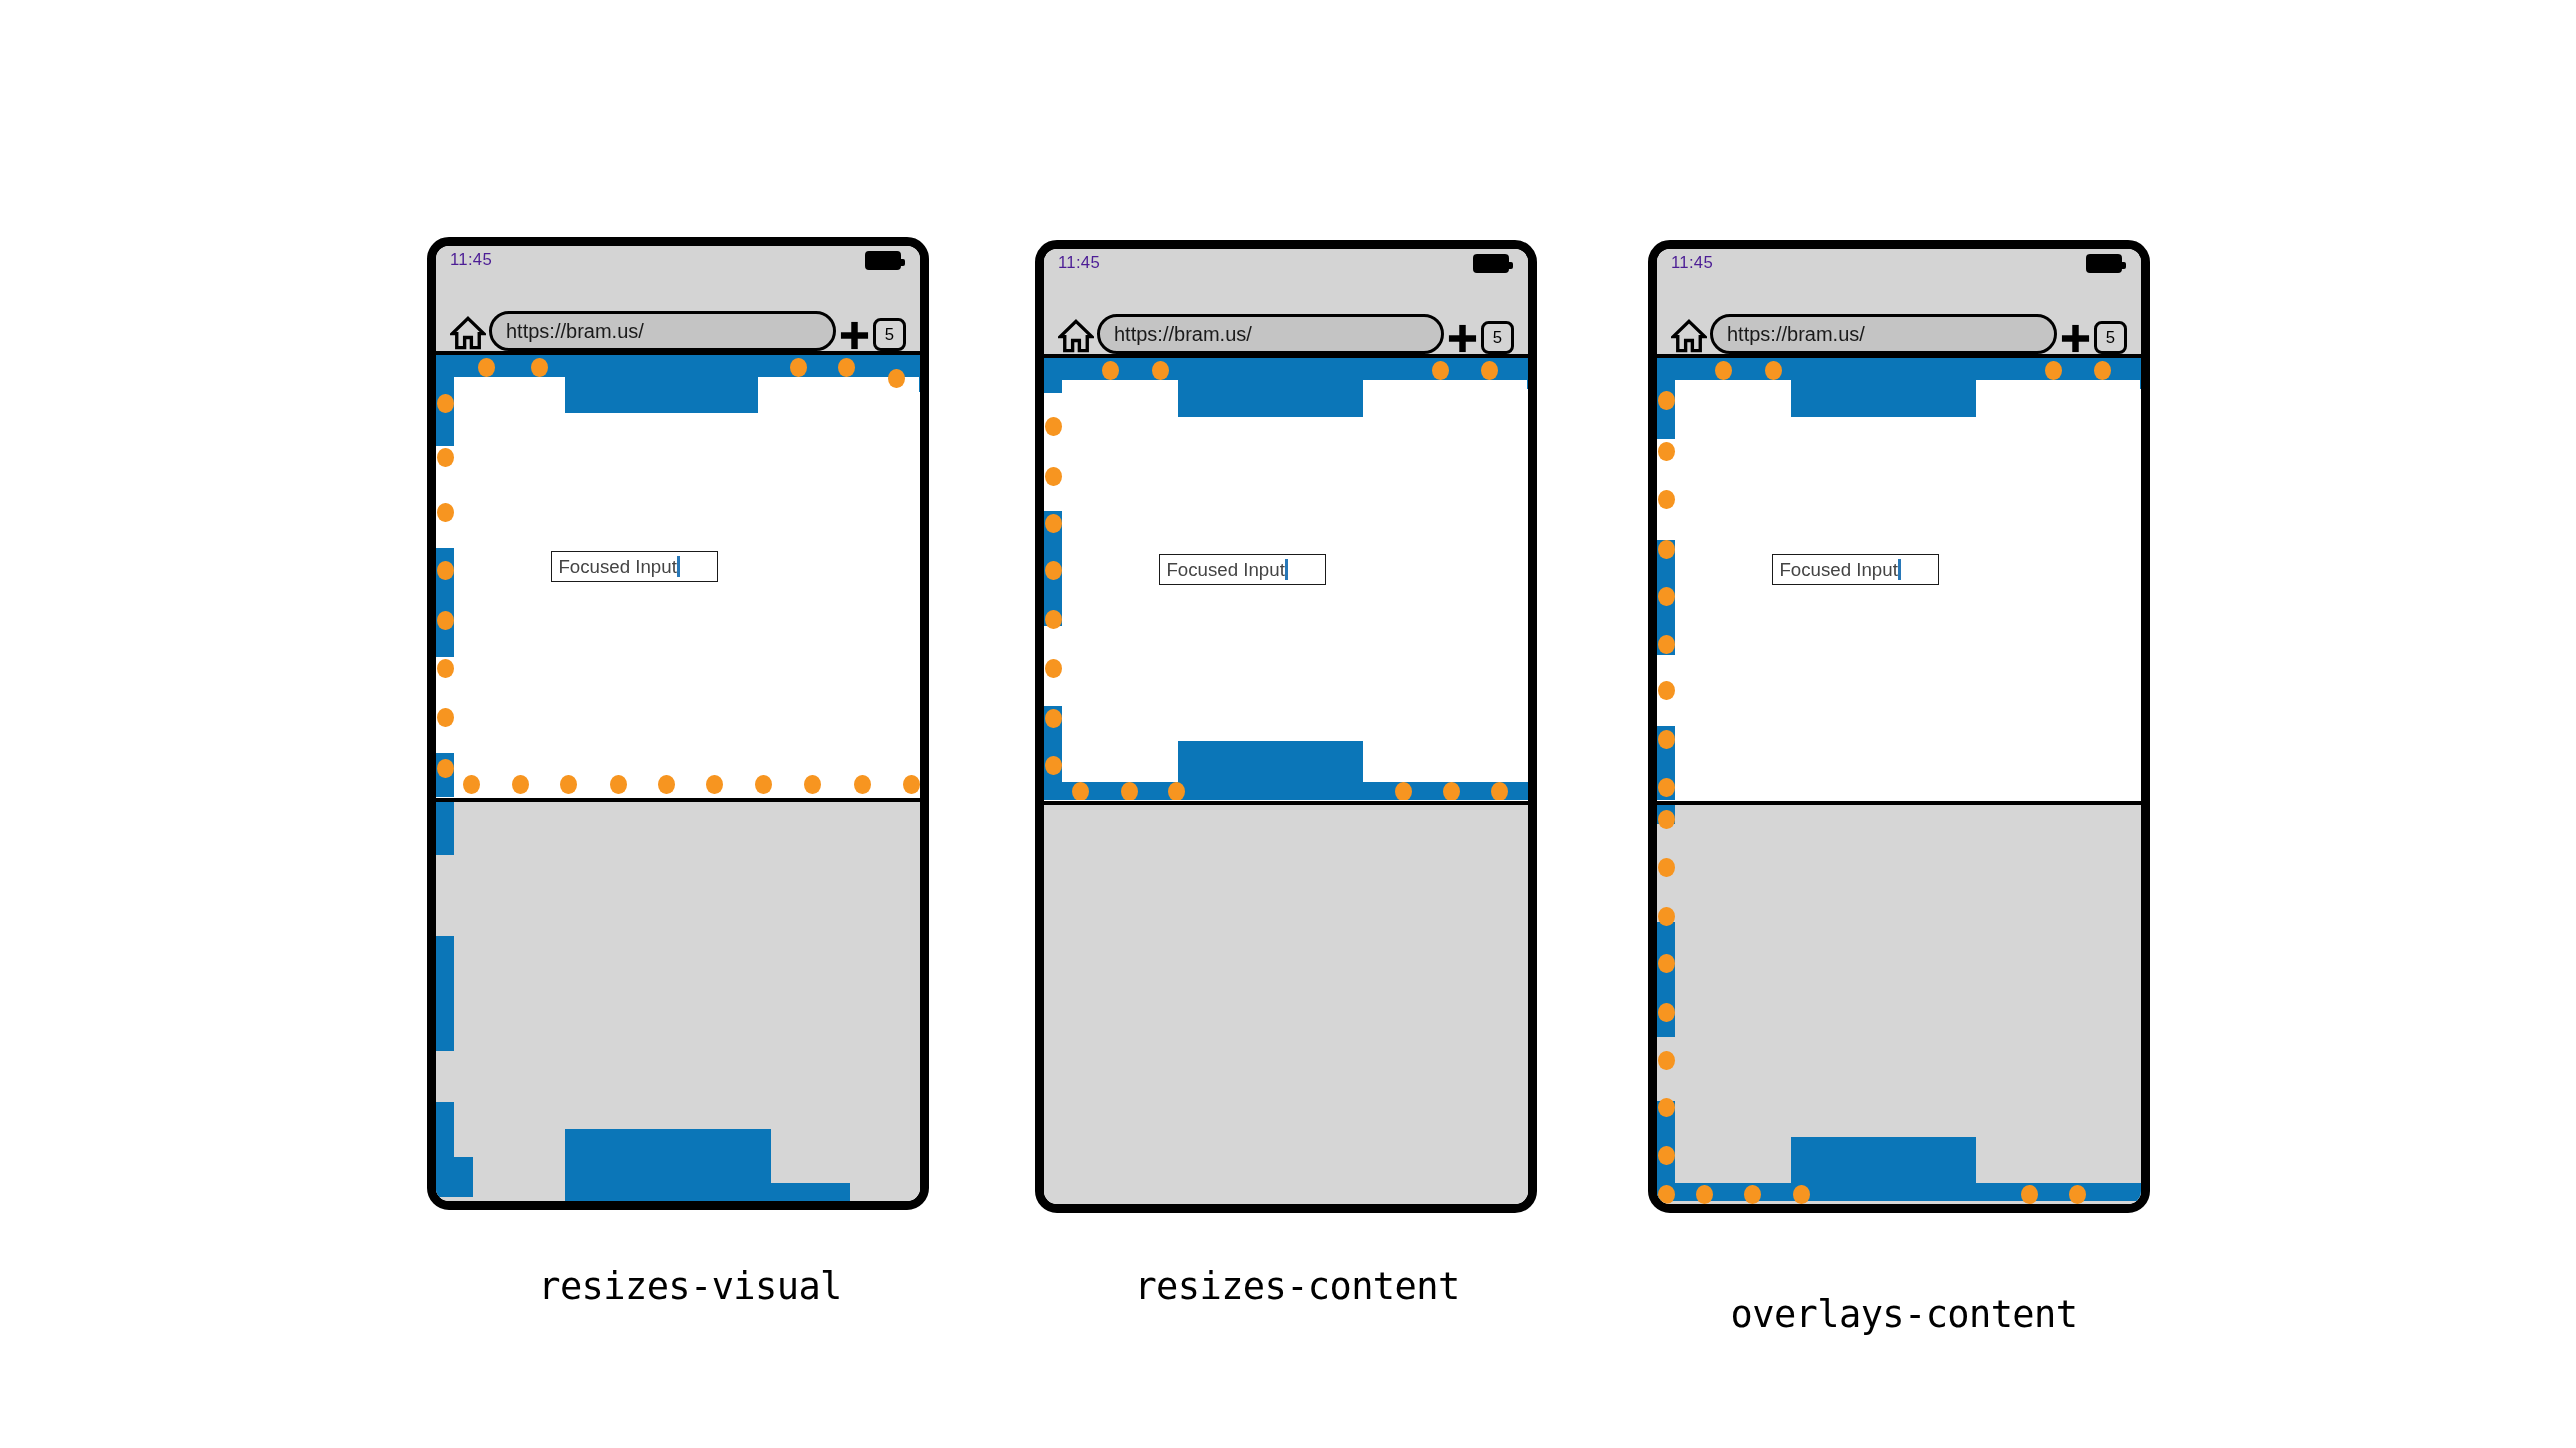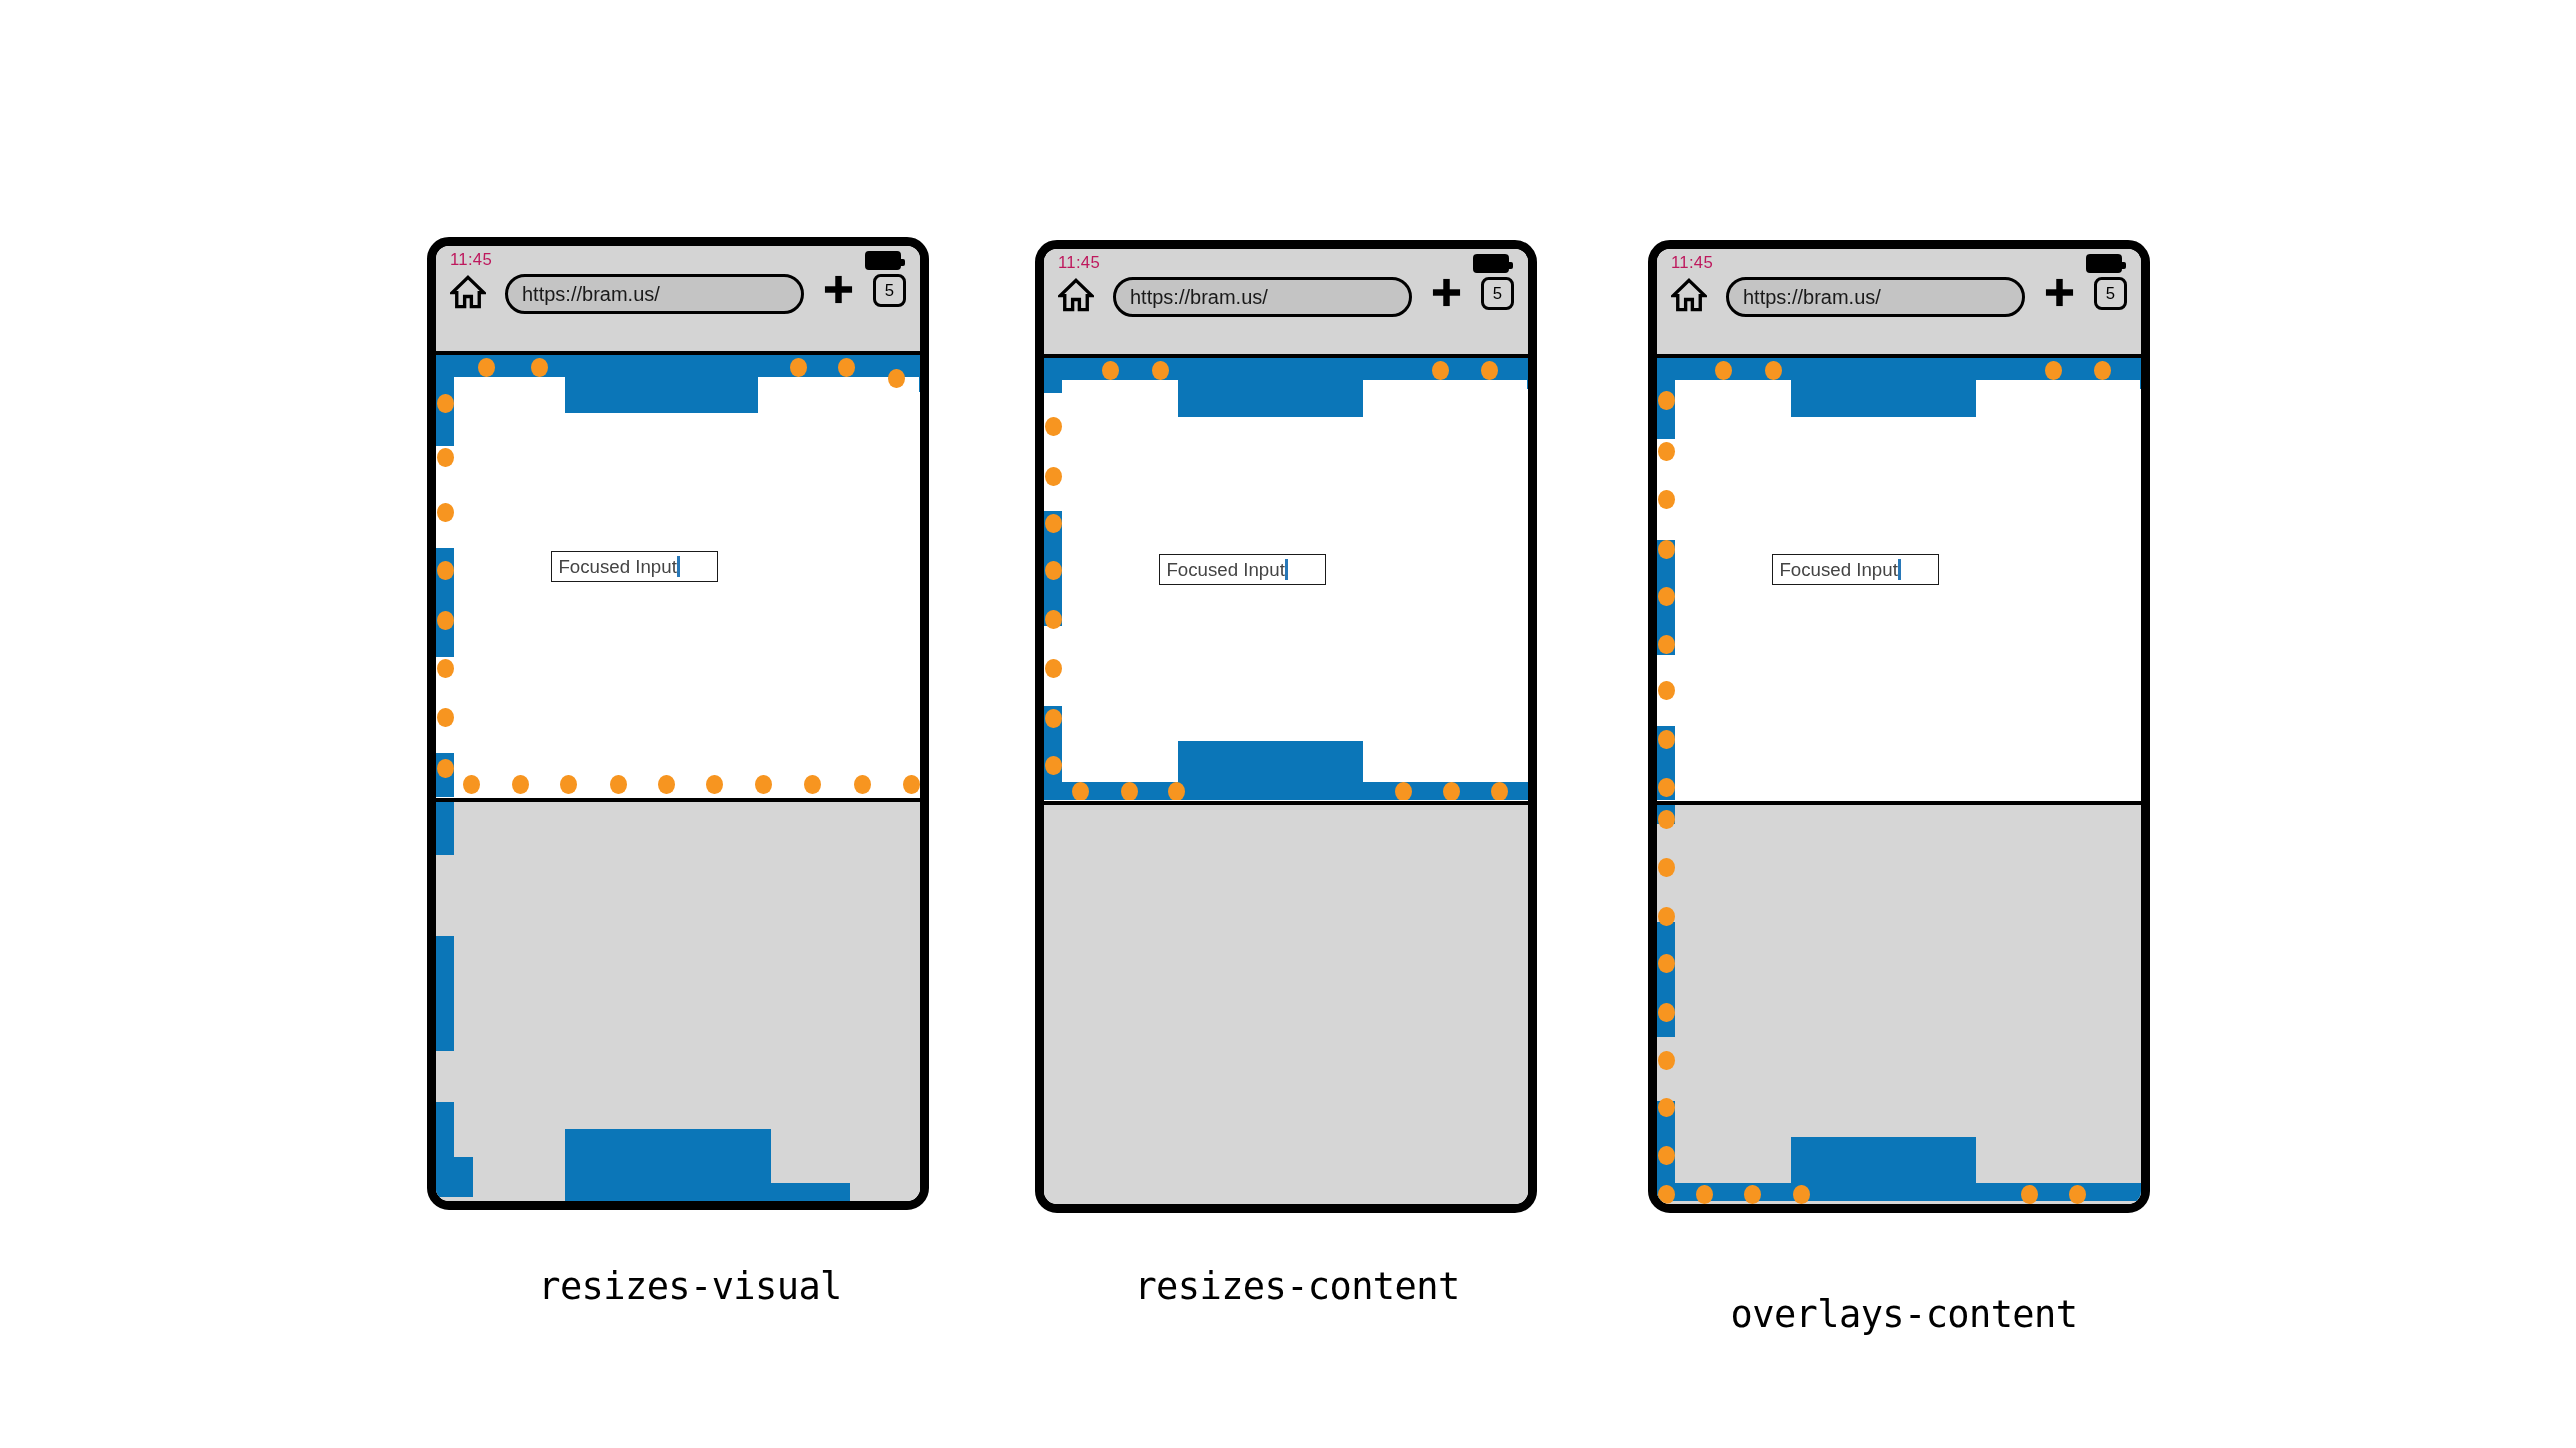--- a/index.html
+++ b/index.html
@@ -29,41 +29,41 @@
     height:109px;
     background:#d4d4d4;
     border-bottom:4.5px solid #000;
     box-sizing:border-box;
   }
   .statusbar{
     position:absolute;left:0;top:0;right:0;height:28px;
   }
   .clock{
     position:absolute;left:14px;top:3.9px;
-    font-size:16.7px;color:#be185d;
+    font-size:16.7px;color:#4c1d95;
     font-family:"Liberation Sans", sans-serif;
     letter-spacing:0.3px;
   }
   .battery{
     position:absolute;right:19.3px;top:5.2px;
     width:36px;height:18.7px;
     border:3.2px solid #000;border-radius:3.9px;
     box-sizing:border-box;background:#000;
     background-clip:padding-box;
   }
   .battery::after{
     content:"";position:absolute;right:-7.7px;top:4.5px;
     width:4.5px;height:7px;background:#000;border-radius:0 1.9px 1.9px 0;
   }
   .battery-fill{position:absolute;left:0;top:0;right:0;bottom:0;background:#000;}
 
   .toolbar{
     position:absolute;left:0;top:28px;right:0;bottom:0;
-    display:flex;align-items:flex-start;
-    padding:0 14px;box-sizing:border-box;gap:19px;
+    display:flex;align-items:flex-end;
+    padding:0 14px;box-sizing:border-box;gap:3px;
   }
   .home-icon{width:36px;height:36px;flex:0 0 auto;}
   .urlbar{
     flex:1 1 auto;height:40px;
     border:3.9px solid #000;border-radius:22px;
     background:#c4c4c4;
     display:flex;align-items:center;
     padding:0 14px;box-sizing:border-box;
     overflow:hidden;
   }

